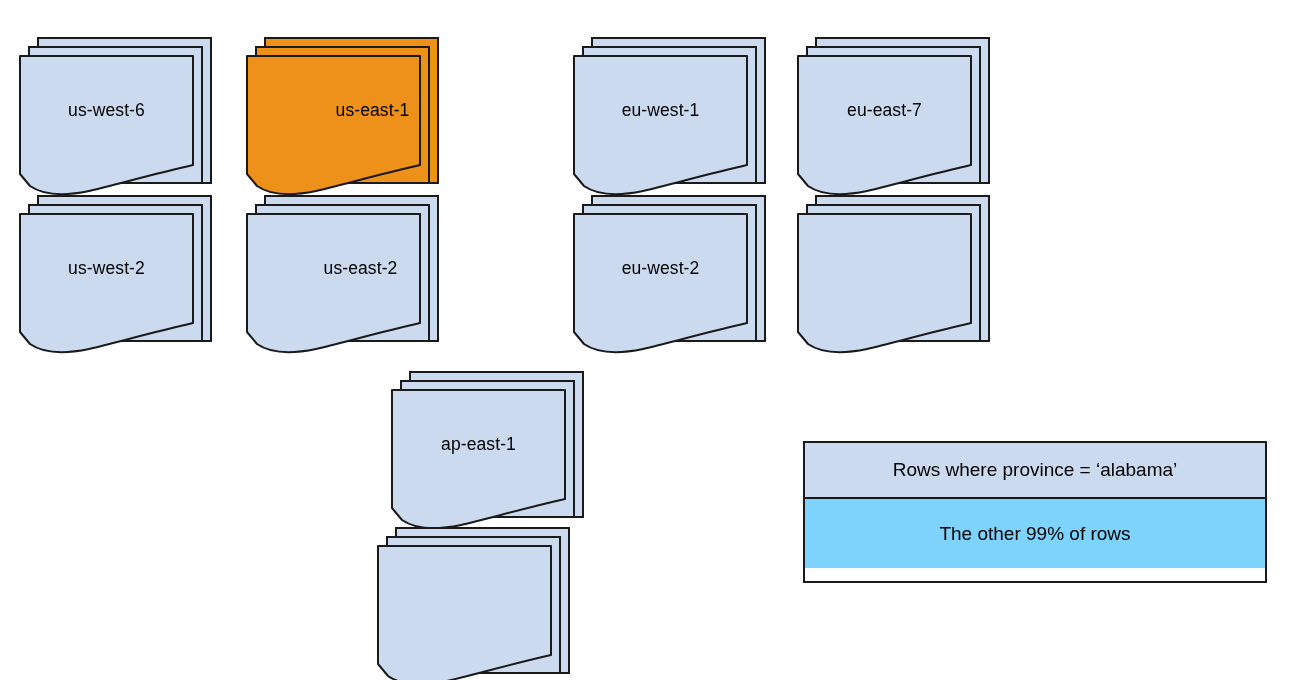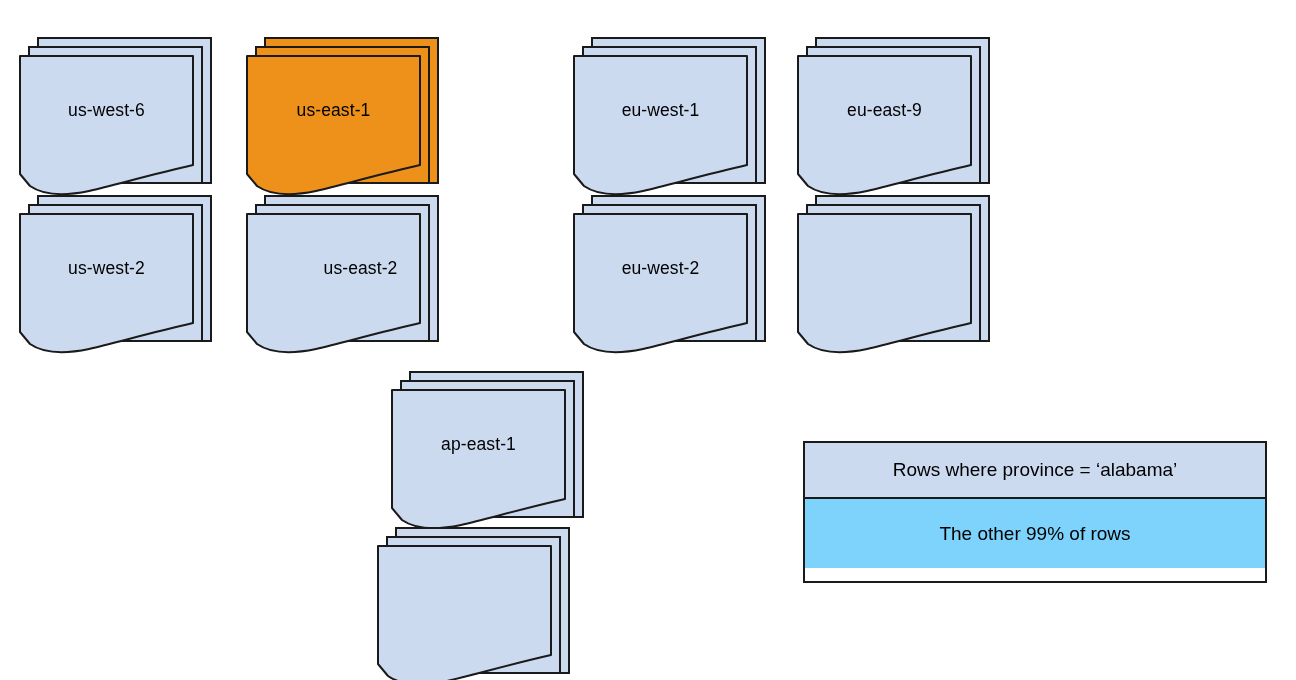--- a/index.html
+++ b/index.html
@@ -89,37 +89,37 @@
           <path d="M 0 18 L 173 18 L 173 127 C 133 136, 95 147, 69 153 C 45 158, 23 157, 10 148 L 0 136 Z" fill="#ccdaf0" stroke="#1a1a1a" stroke-width="2" stroke-linejoin="round"></path>
         </svg>
         <div class="stack-label" style="top: 18px; height: 109px;">us-west-6</div>
       </div>
       <div class="stack" style="left: 247px; top: 38px;">
         <svg viewBox="0 0 211 168" width="211" height="168">
           <rect x="18" y="0" width="173" height="145" fill="#ed911a" stroke="#1a1a1a" stroke-width="2"></rect>
           <rect x="9" y="9" width="173" height="136" fill="#ed911a" stroke="#1a1a1a" stroke-width="2"></rect>
           <path d="M 0 18 L 173 18 L 173 127 C 133 136, 95 147, 69 153 C 45 158, 23 157, 10 148 L 0 136 Z" fill="#ed911a" stroke="#1a1a1a" stroke-width="2" stroke-linejoin="round"></path>
         </svg>
-        <div class="stack-label" style="top: 18px; height: 109px;">us-east-1</div>
+        <div class="stack-label" style="top: 18px; height: 109px; padding-left: 39px;">us-east-1</div>
       </div>
       <div class="stack" style="left: 574px; top: 38px;">
         <svg viewBox="0 0 211 168" width="211" height="168">
           <rect x="18" y="0" width="173" height="145" fill="#ccdaf0" stroke="#1a1a1a" stroke-width="2"></rect>
           <rect x="9" y="9" width="173" height="136" fill="#ccdaf0" stroke="#1a1a1a" stroke-width="2"></rect>
           <path d="M 0 18 L 173 18 L 173 127 C 133 136, 95 147, 69 153 C 45 158, 23 157, 10 148 L 0 136 Z" fill="#ccdaf0" stroke="#1a1a1a" stroke-width="2" stroke-linejoin="round"></path>
         </svg>
         <div class="stack-label" style="top: 18px; height: 109px;">eu-west-1</div>
       </div>
       <div class="stack" style="left: 798px; top: 38px;">
         <svg viewBox="0 0 211 168" width="211" height="168">
           <rect x="18" y="0" width="173" height="145" fill="#ccdaf0" stroke="#1a1a1a" stroke-width="2"></rect>
           <rect x="9" y="9" width="173" height="136" fill="#ccdaf0" stroke="#1a1a1a" stroke-width="2"></rect>
           <path d="M 0 18 L 173 18 L 173 127 C 133 136, 95 147, 69 153 C 45 158, 23 157, 10 148 L 0 136 Z" fill="#ccdaf0" stroke="#1a1a1a" stroke-width="2" stroke-linejoin="round"></path>
         </svg>
-        <div class="stack-label" style="top: 18px; height: 109px;">eu-east-9</div>
+        <div class="stack-label" style="top: 18px; height: 109px;">eu-east-7</div>
       </div>
       <div class="stack" style="left: 20px; top: 196px;">
         <svg viewBox="0 0 211 168" width="211" height="168">
           <rect x="18" y="0" width="173" height="145" fill="#ccdaf0" stroke="#1a1a1a" stroke-width="2"></rect>
           <rect x="9" y="9" width="173" height="136" fill="#ccdaf0" stroke="#1a1a1a" stroke-width="2"></rect>
           <path d="M 0 18 L 173 18 L 173 127 C 133 136, 95 147, 69 153 C 45 158, 23 157, 10 148 L 0 136 Z" fill="#ccdaf0" stroke="#1a1a1a" stroke-width="2" stroke-linejoin="round"></path>
         </svg>
         <div class="stack-label" style="top: 18px; height: 109px;">us-west-2</div>
       </div>
       <div class="stack" style="left: 247px; top: 196px;">

